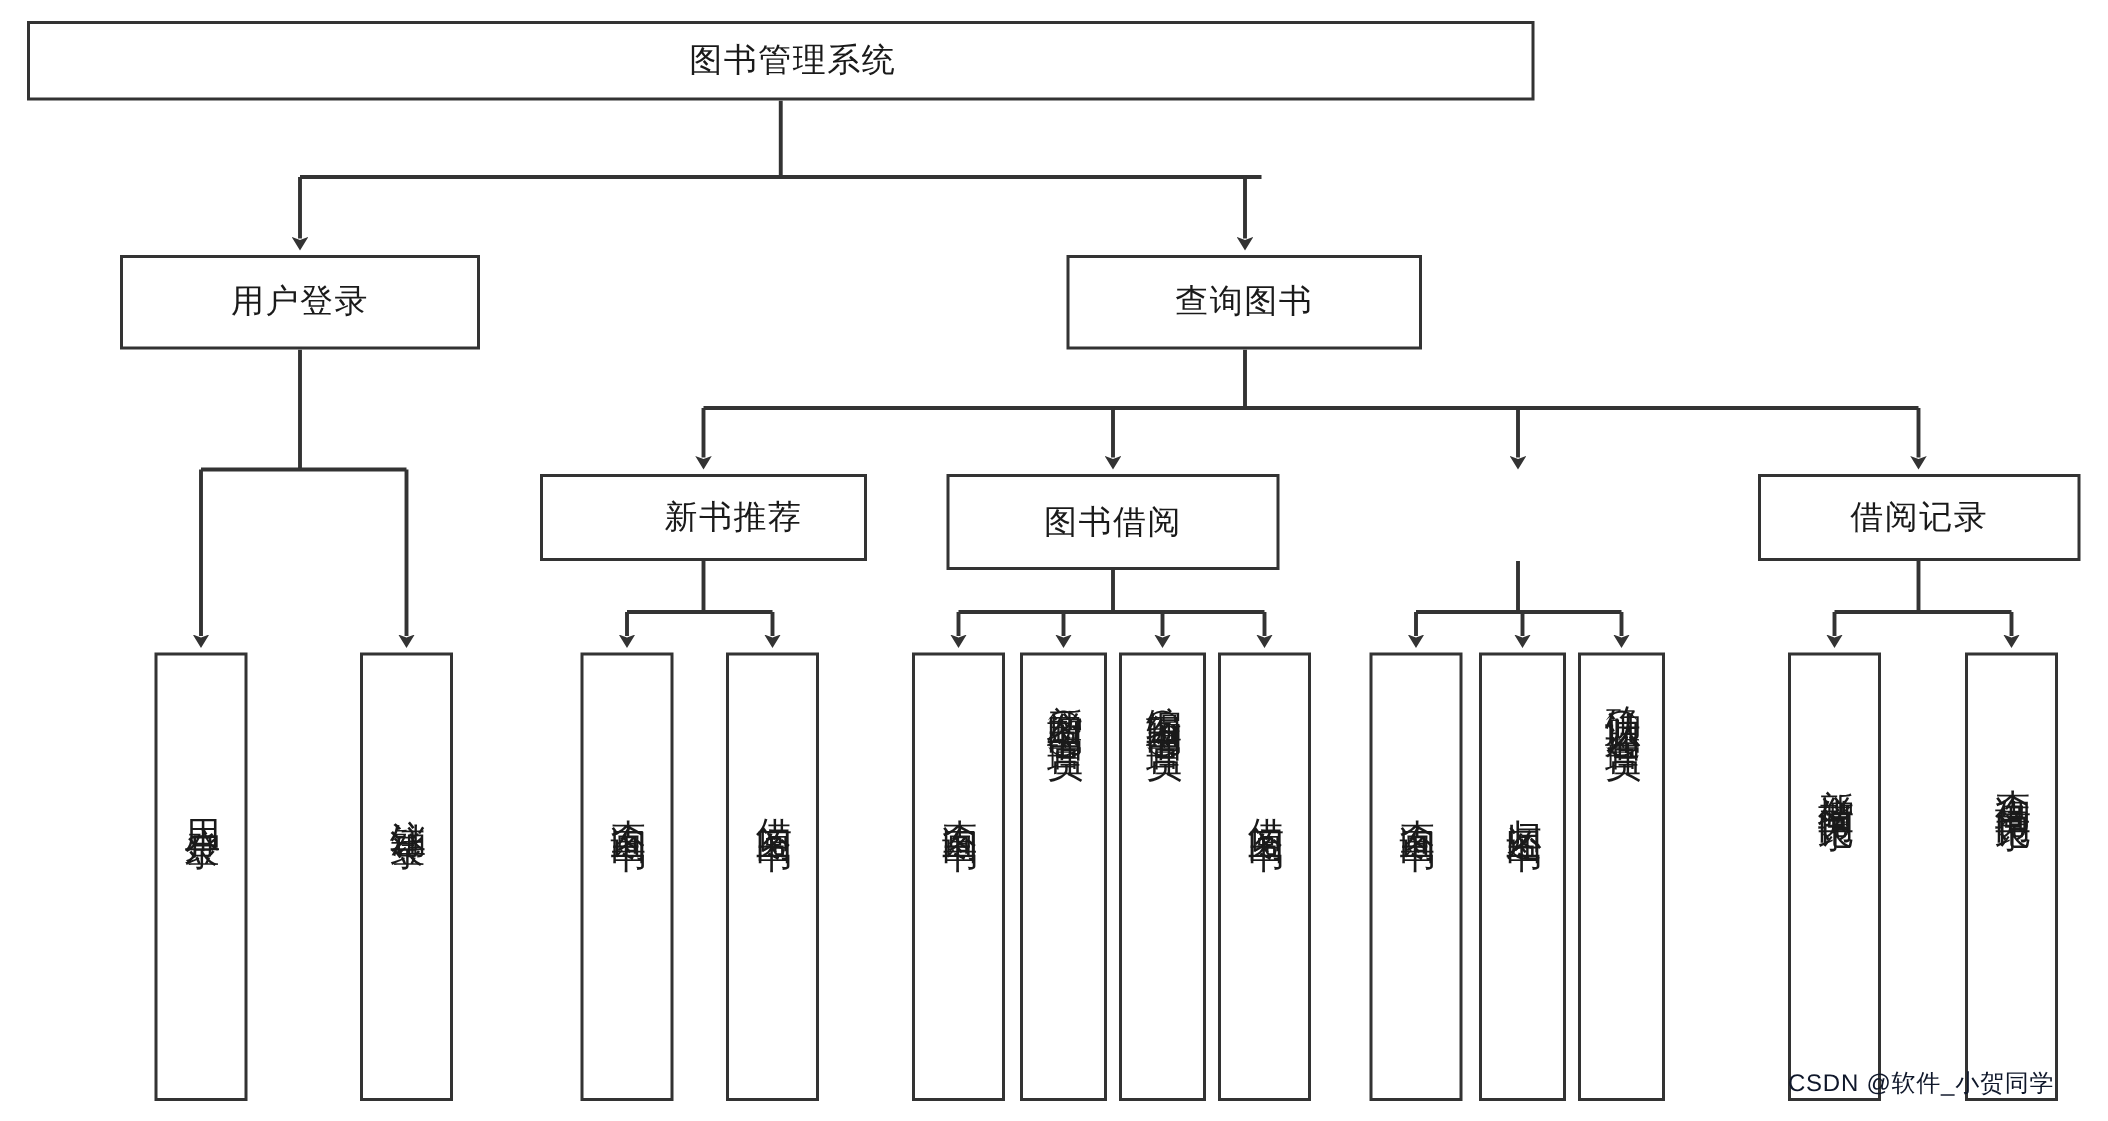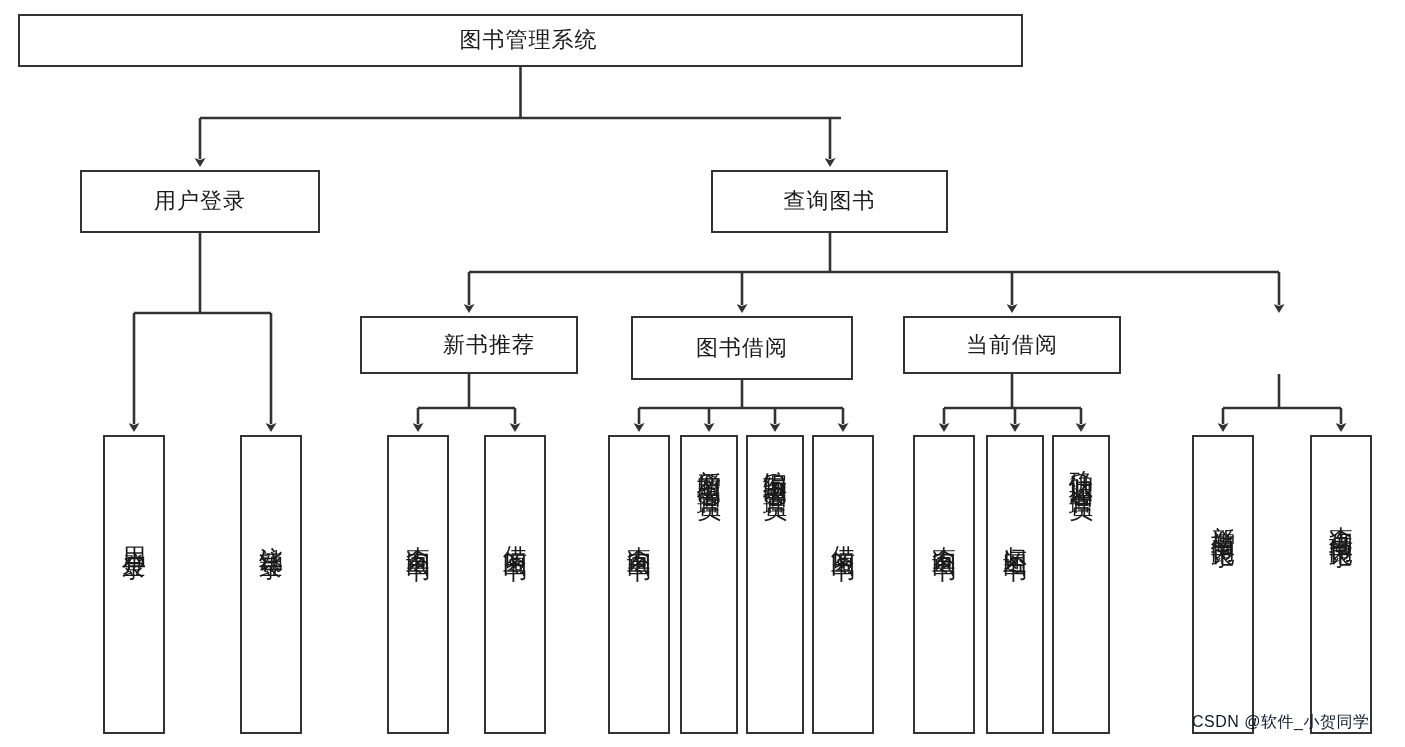--- a/index.html
+++ b/index.html
@@ -137,22 +137,22 @@
   <div class="node" style="left:711px; top:170px; width:237px; height:63px;">
     <span class="label">查询图书</span>
   </div>
 
   <div class="node" style="left:360px; top:316px; width:218px; height:58px;padding-left:40px;">
     <span class="label">新书推荐</span>
   </div>
   <div class="node" style="left:631px; top:316px; width:222px; height:64px;">
     <span class="label">图书借阅</span>
   </div>
-  <div class="node" style="left:903px; top:316px; width:218px; height:58px;">
-    <span class="label">当前借阅</span>
+  <div class="node" style="left:1172px; top:316px; width:215px; height:58px;">
+    <span class="label">借阅记录</span>
   </div>
 
   <div class="node vertical mid" style="left:103px; top:435px; width:62px; height:299px;">
     <span class="label">用户登录</span>
   </div>
   <div class="node vertical mid" style="left:240px; top:435px; width:62px; height:299px;">
     <span class="label">注销登录</span>
   </div>
   <div class="node vertical mid" style="left:387px; top:435px; width:62px; height:299px;">
     <span class="label">查询图书</span>

